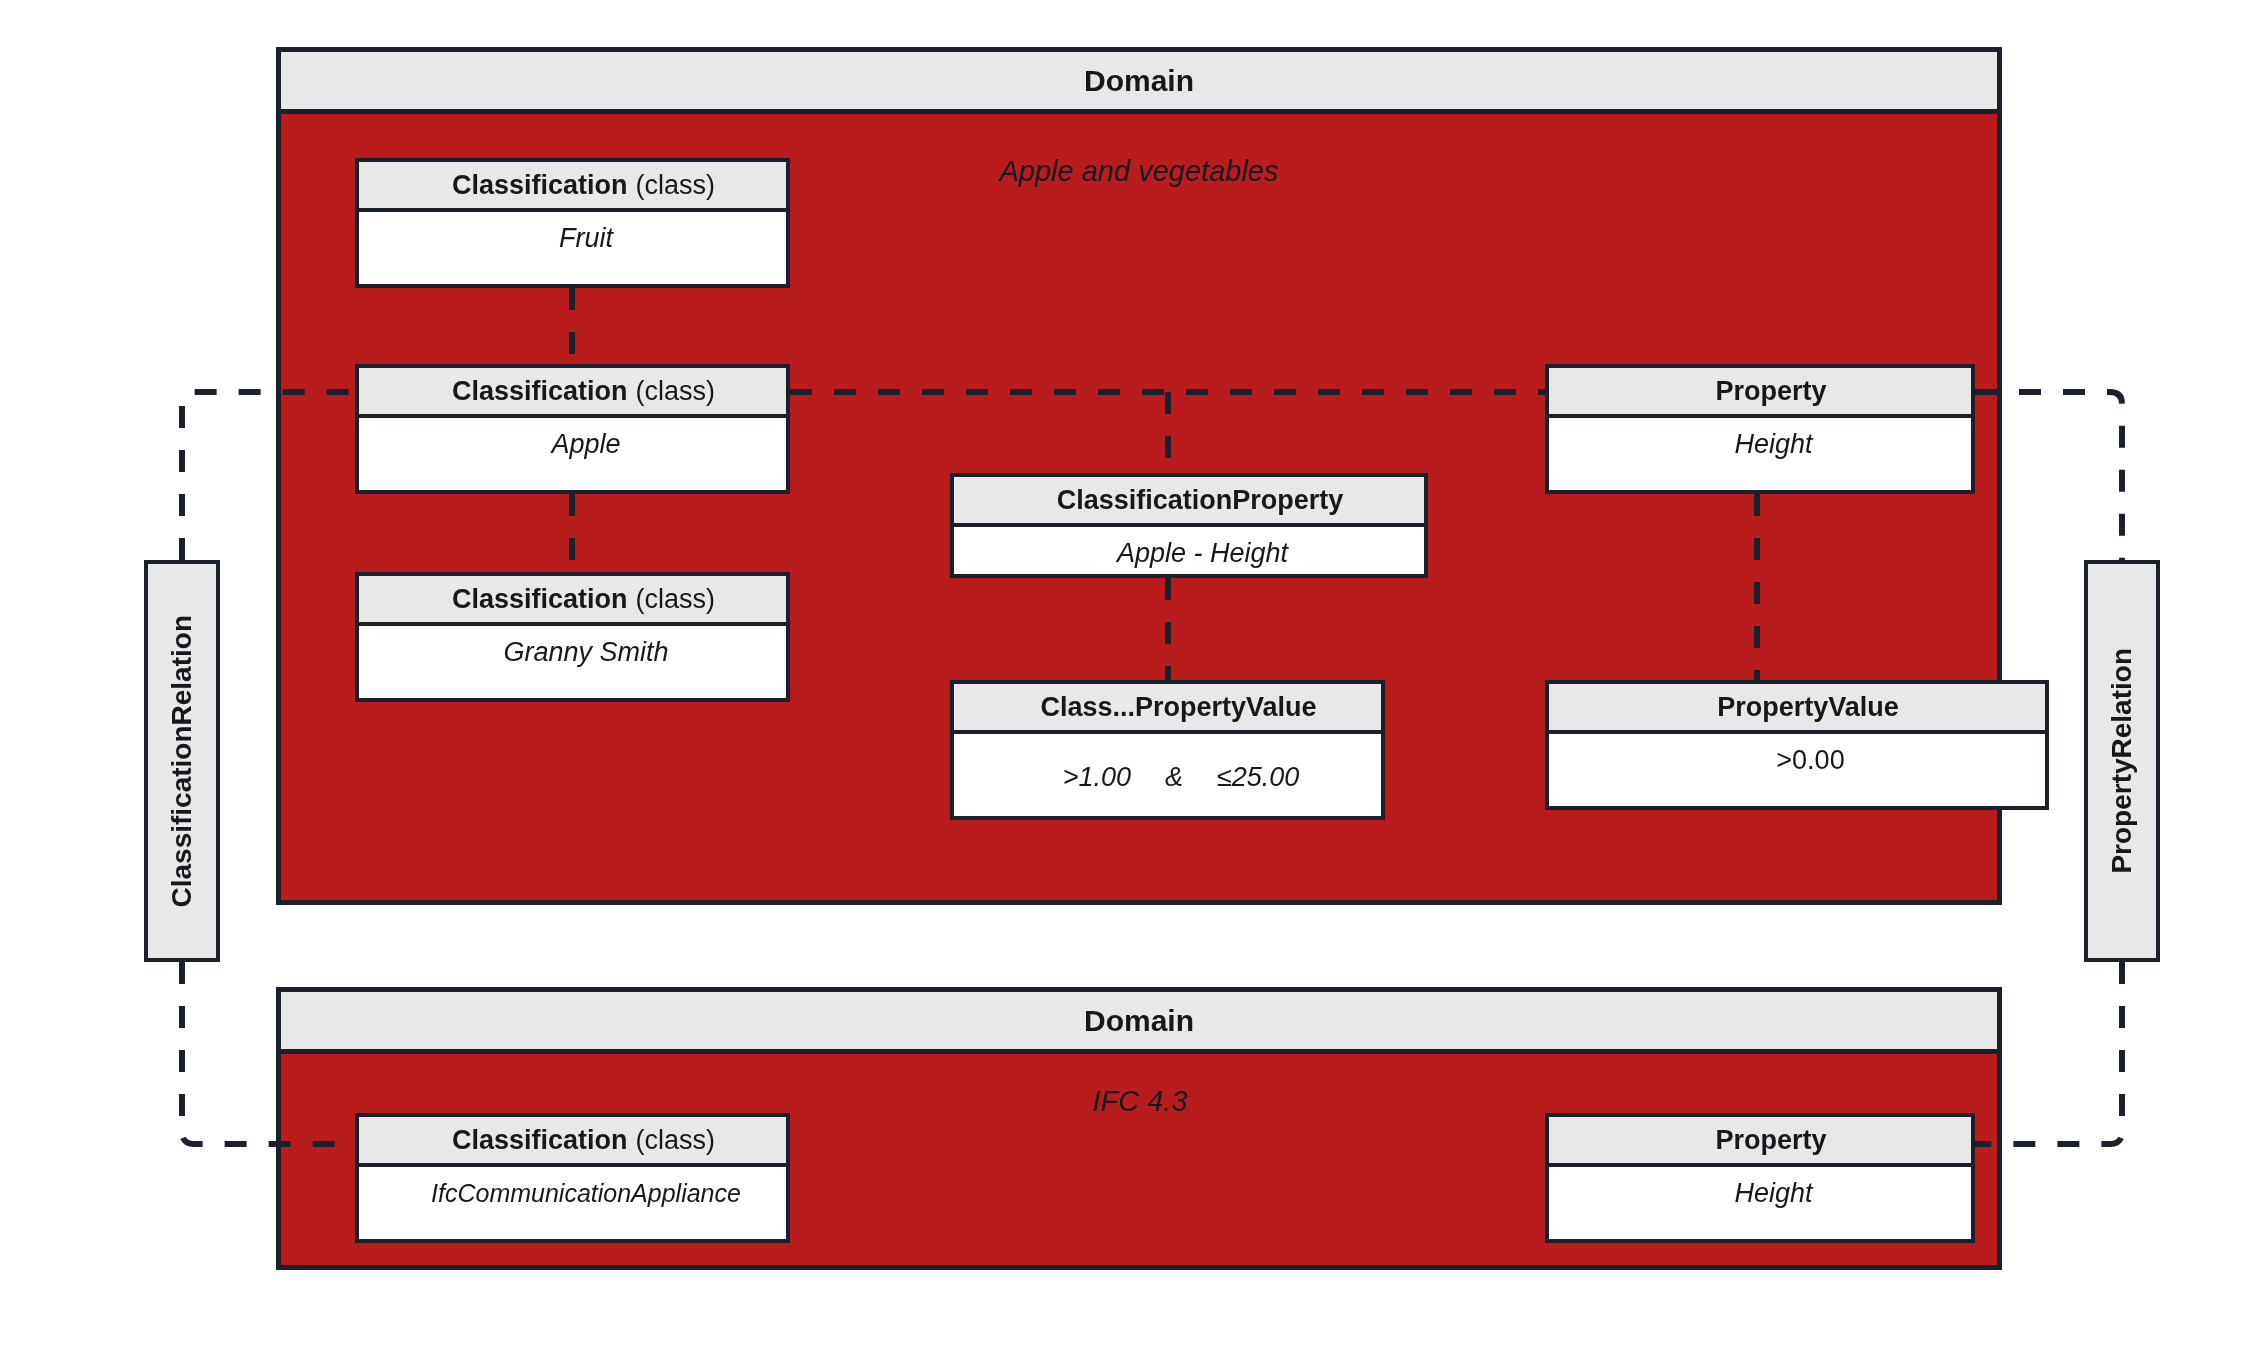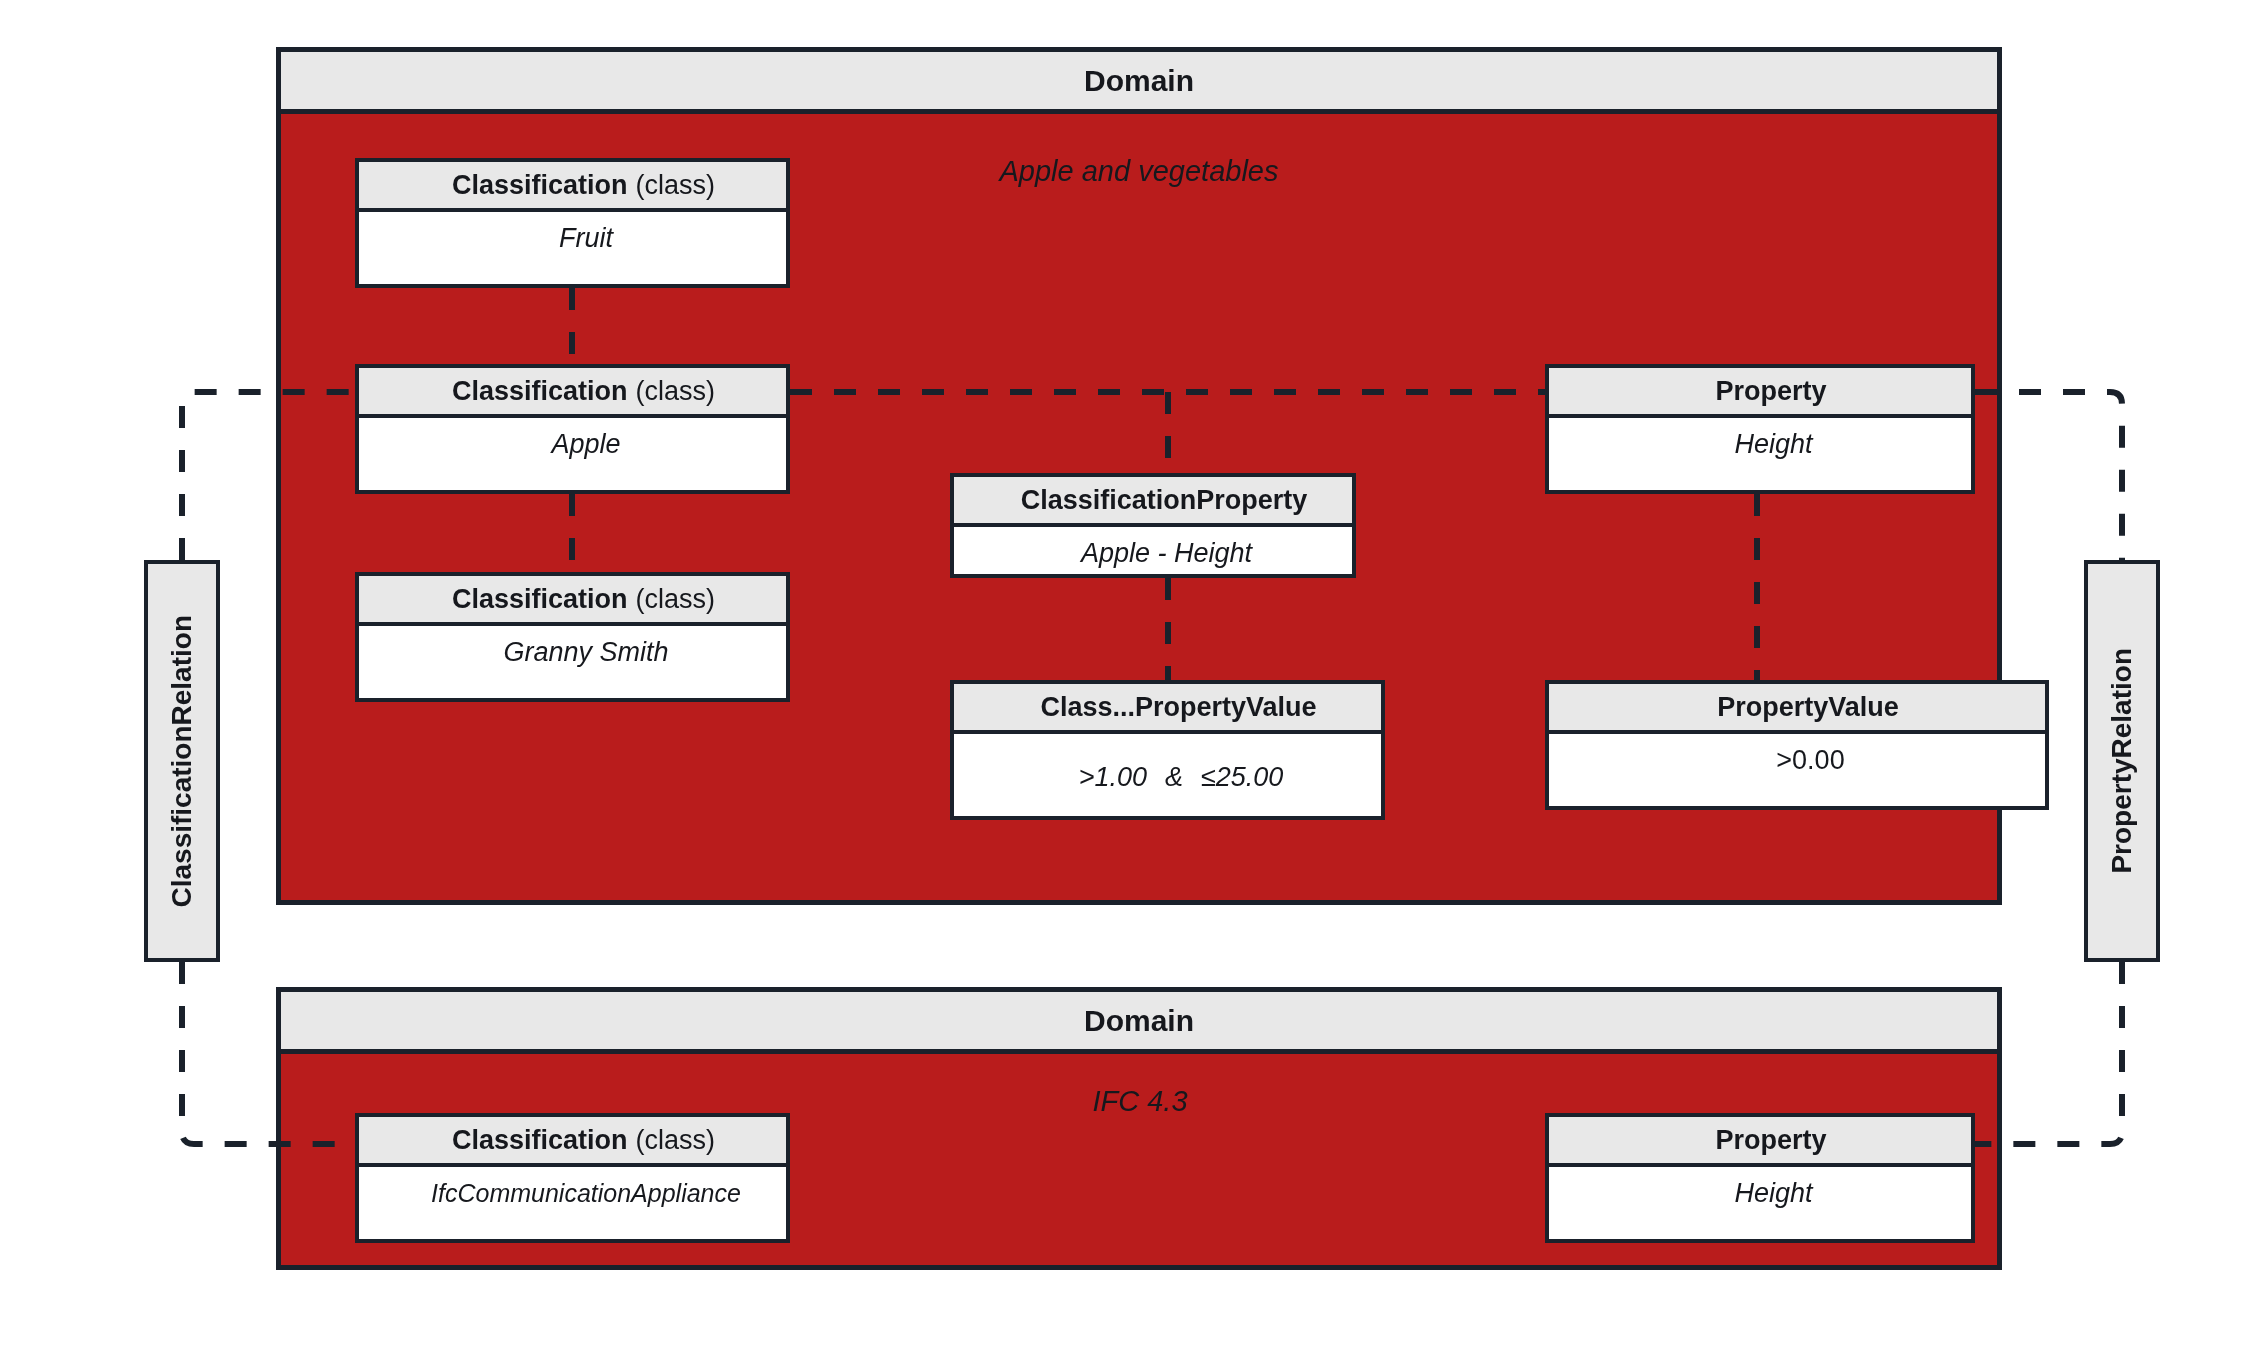--- a/index.html
+++ b/index.html
@@ -75,21 +75,21 @@
     font-style: italic;
     color: #16181d;
     box-sizing: border-box;
     height: 52px;
     white-space: nowrap;
     padding-left: 27px;
   }
   .entity-body.plain { font-style: normal; }
   .entity-body.spread {
     justify-content: center;
-    gap: 18px;
+    gap: 34px;
   }
 
   
   .relation {
     position: absolute;
     border: 4px solid #1a212b;
     background: #e8e8e8;
     box-sizing: border-box;
     display: flex;
     align-items: center;
@@ -167,21 +167,21 @@
   </div>
 
   <div class="entity" style="left:355px; top:572px; width:435px; height:130px;">
     <div class="entity-title">
       <span class="strong">Classification</span>
       <span class="light">(class)</span>
     </div>
     <div class="entity-body">Granny Smith</div>
   </div>
 
-  <div class="entity" style="left:950px; top:473px; width:406px; height:105px;">
+  <div class="entity" style="left:950px; top:473px; width:478px; height:105px;">
     <div class="entity-title">
       <span class="strong">ClassificationProperty</span>
     </div>
     <div class="entity-body">Apple - Height</div>
   </div>
 
   <div class="entity" style="left:950px; top:680px; width:435px; height:140px;">
     <div class="entity-title">
       <span class="strong">Class...PropertyValue</span>
     </div>

